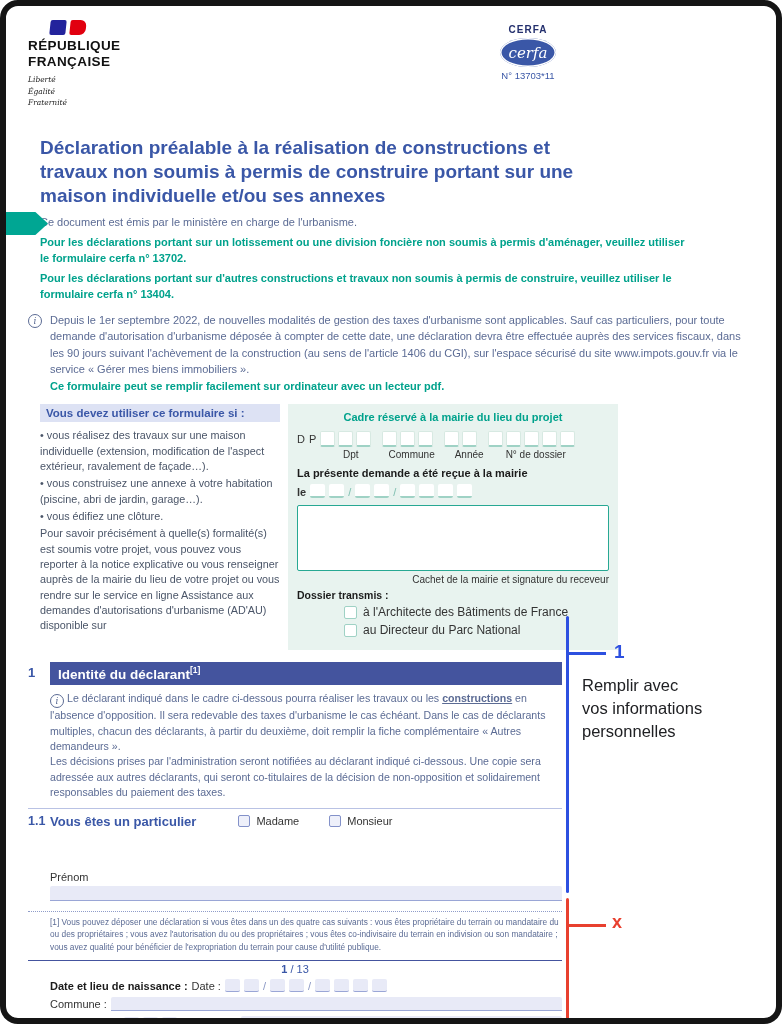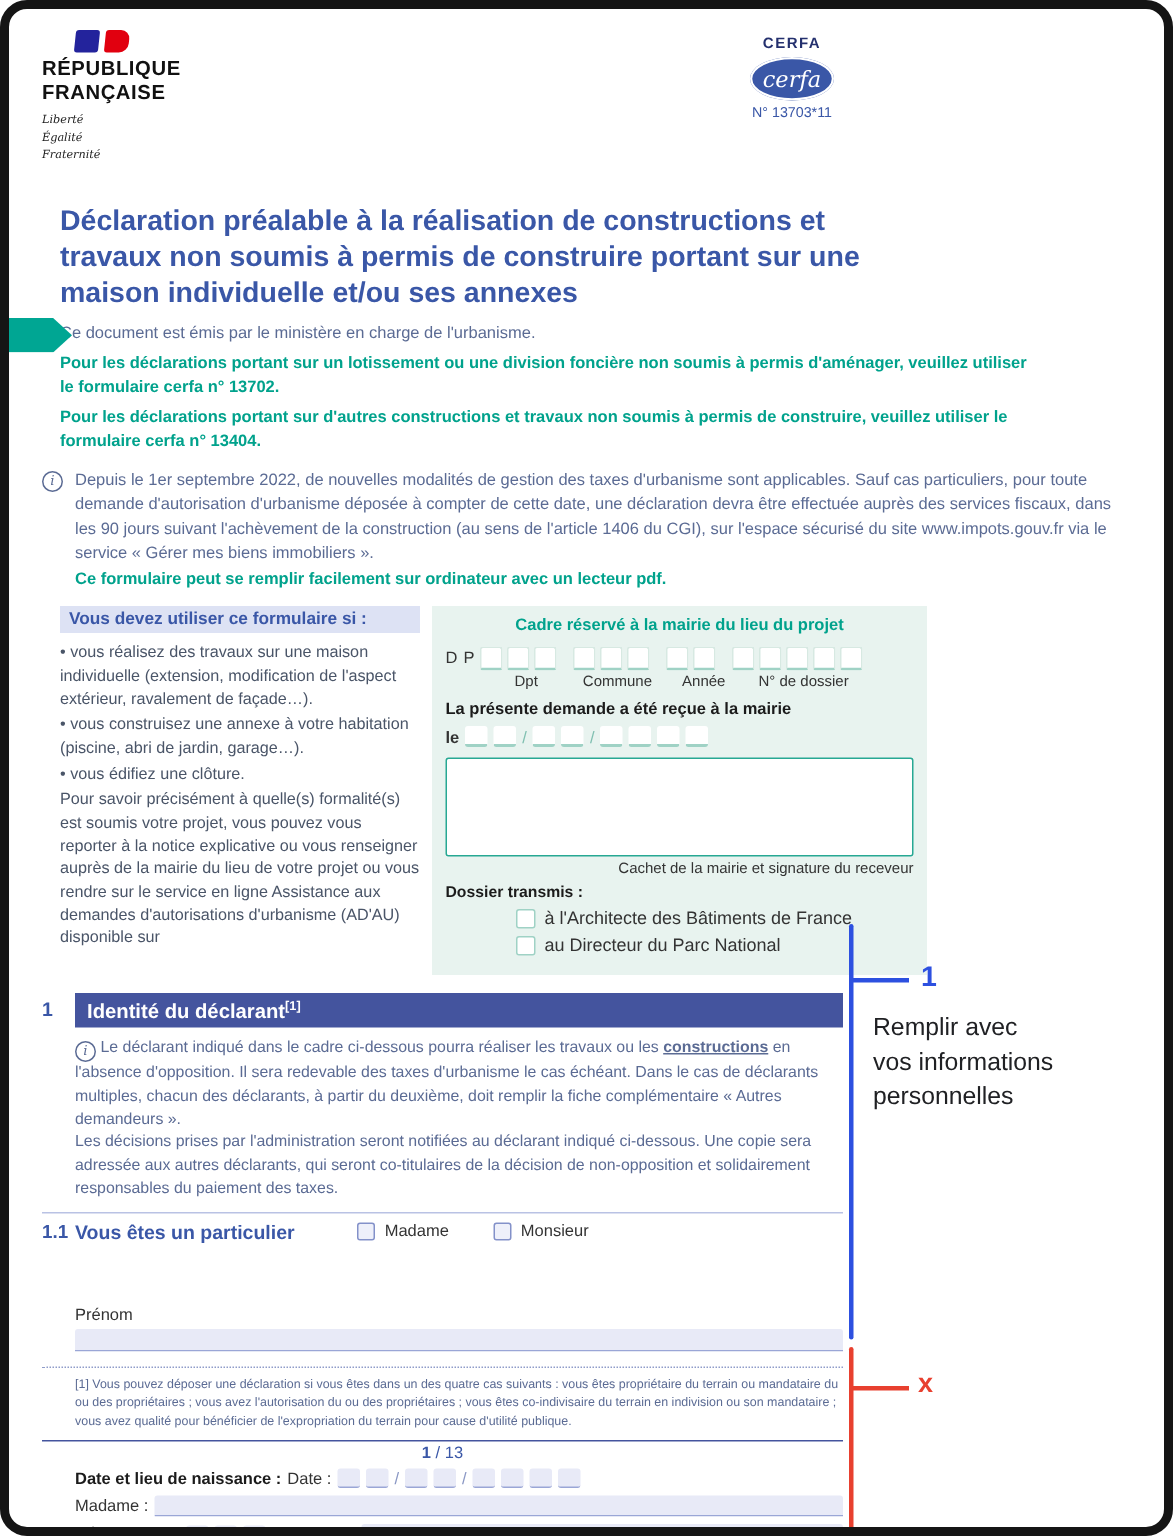--- a/index.html
+++ b/index.html
@@ -260,21 +260,21 @@
       <span class="slash-b"></span>
       <span class="dbox"></span>
         <span class="dbox"></span>
       <span class="slash-b"></span>
       <span class="dbox"></span>
         <span class="dbox"></span>
         <span class="dbox"></span>
         <span class="dbox"></span>
     </div>
     <div class="row">
-      <span>Madame :</span>
+      <span>Commune :</span>
       <span class="line-input"></span>
     </div>
     <div class="row">
       <span>Département :</span>
       <span class="dbox"></span>
         <span class="dbox"></span>
         <span class="dbox"></span>
       <span style="width:22px;"></span>
       <span>Pays :</span>
       <span class="line-input"></span>

